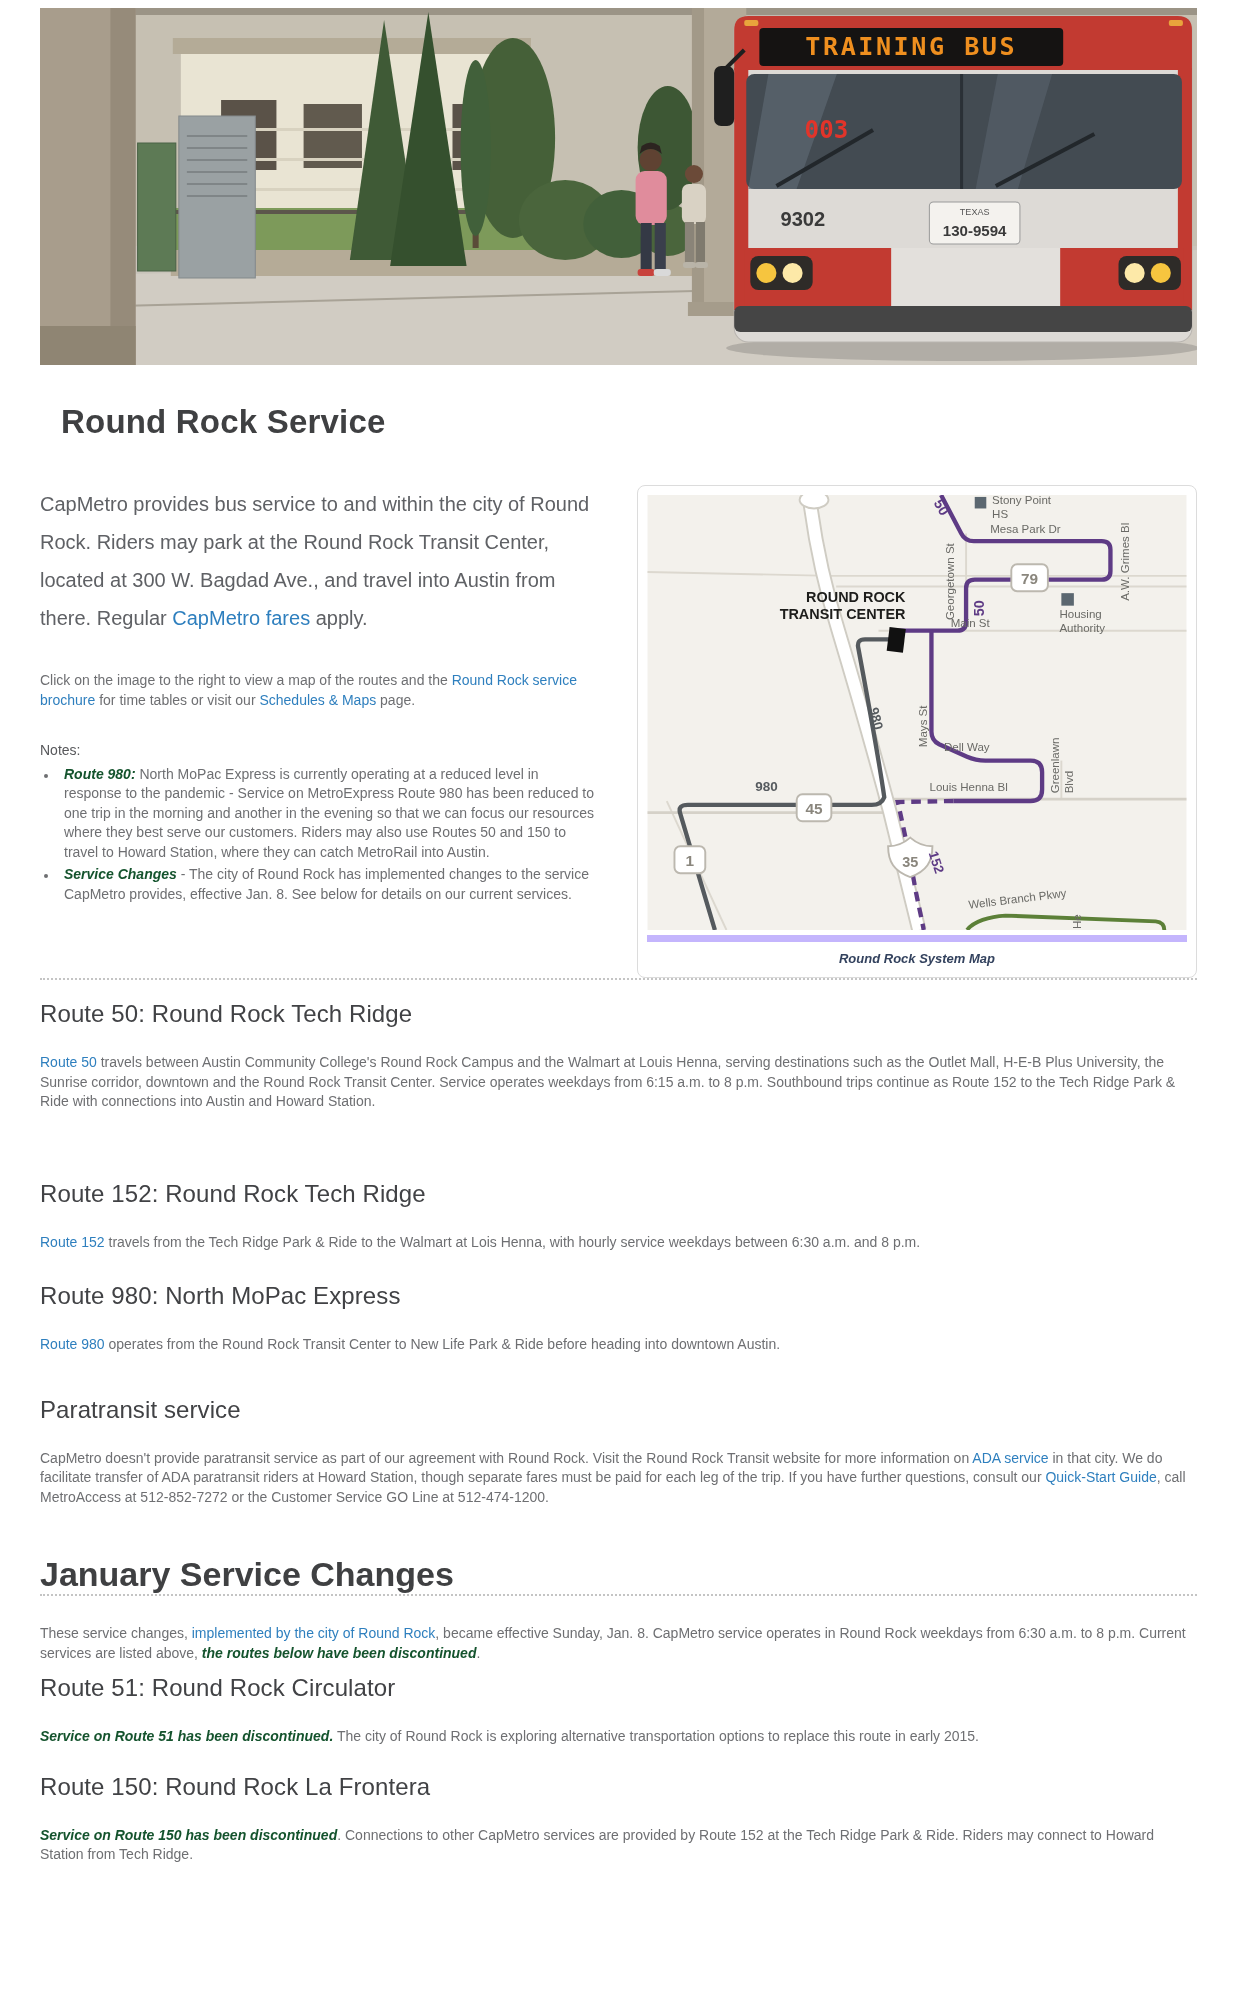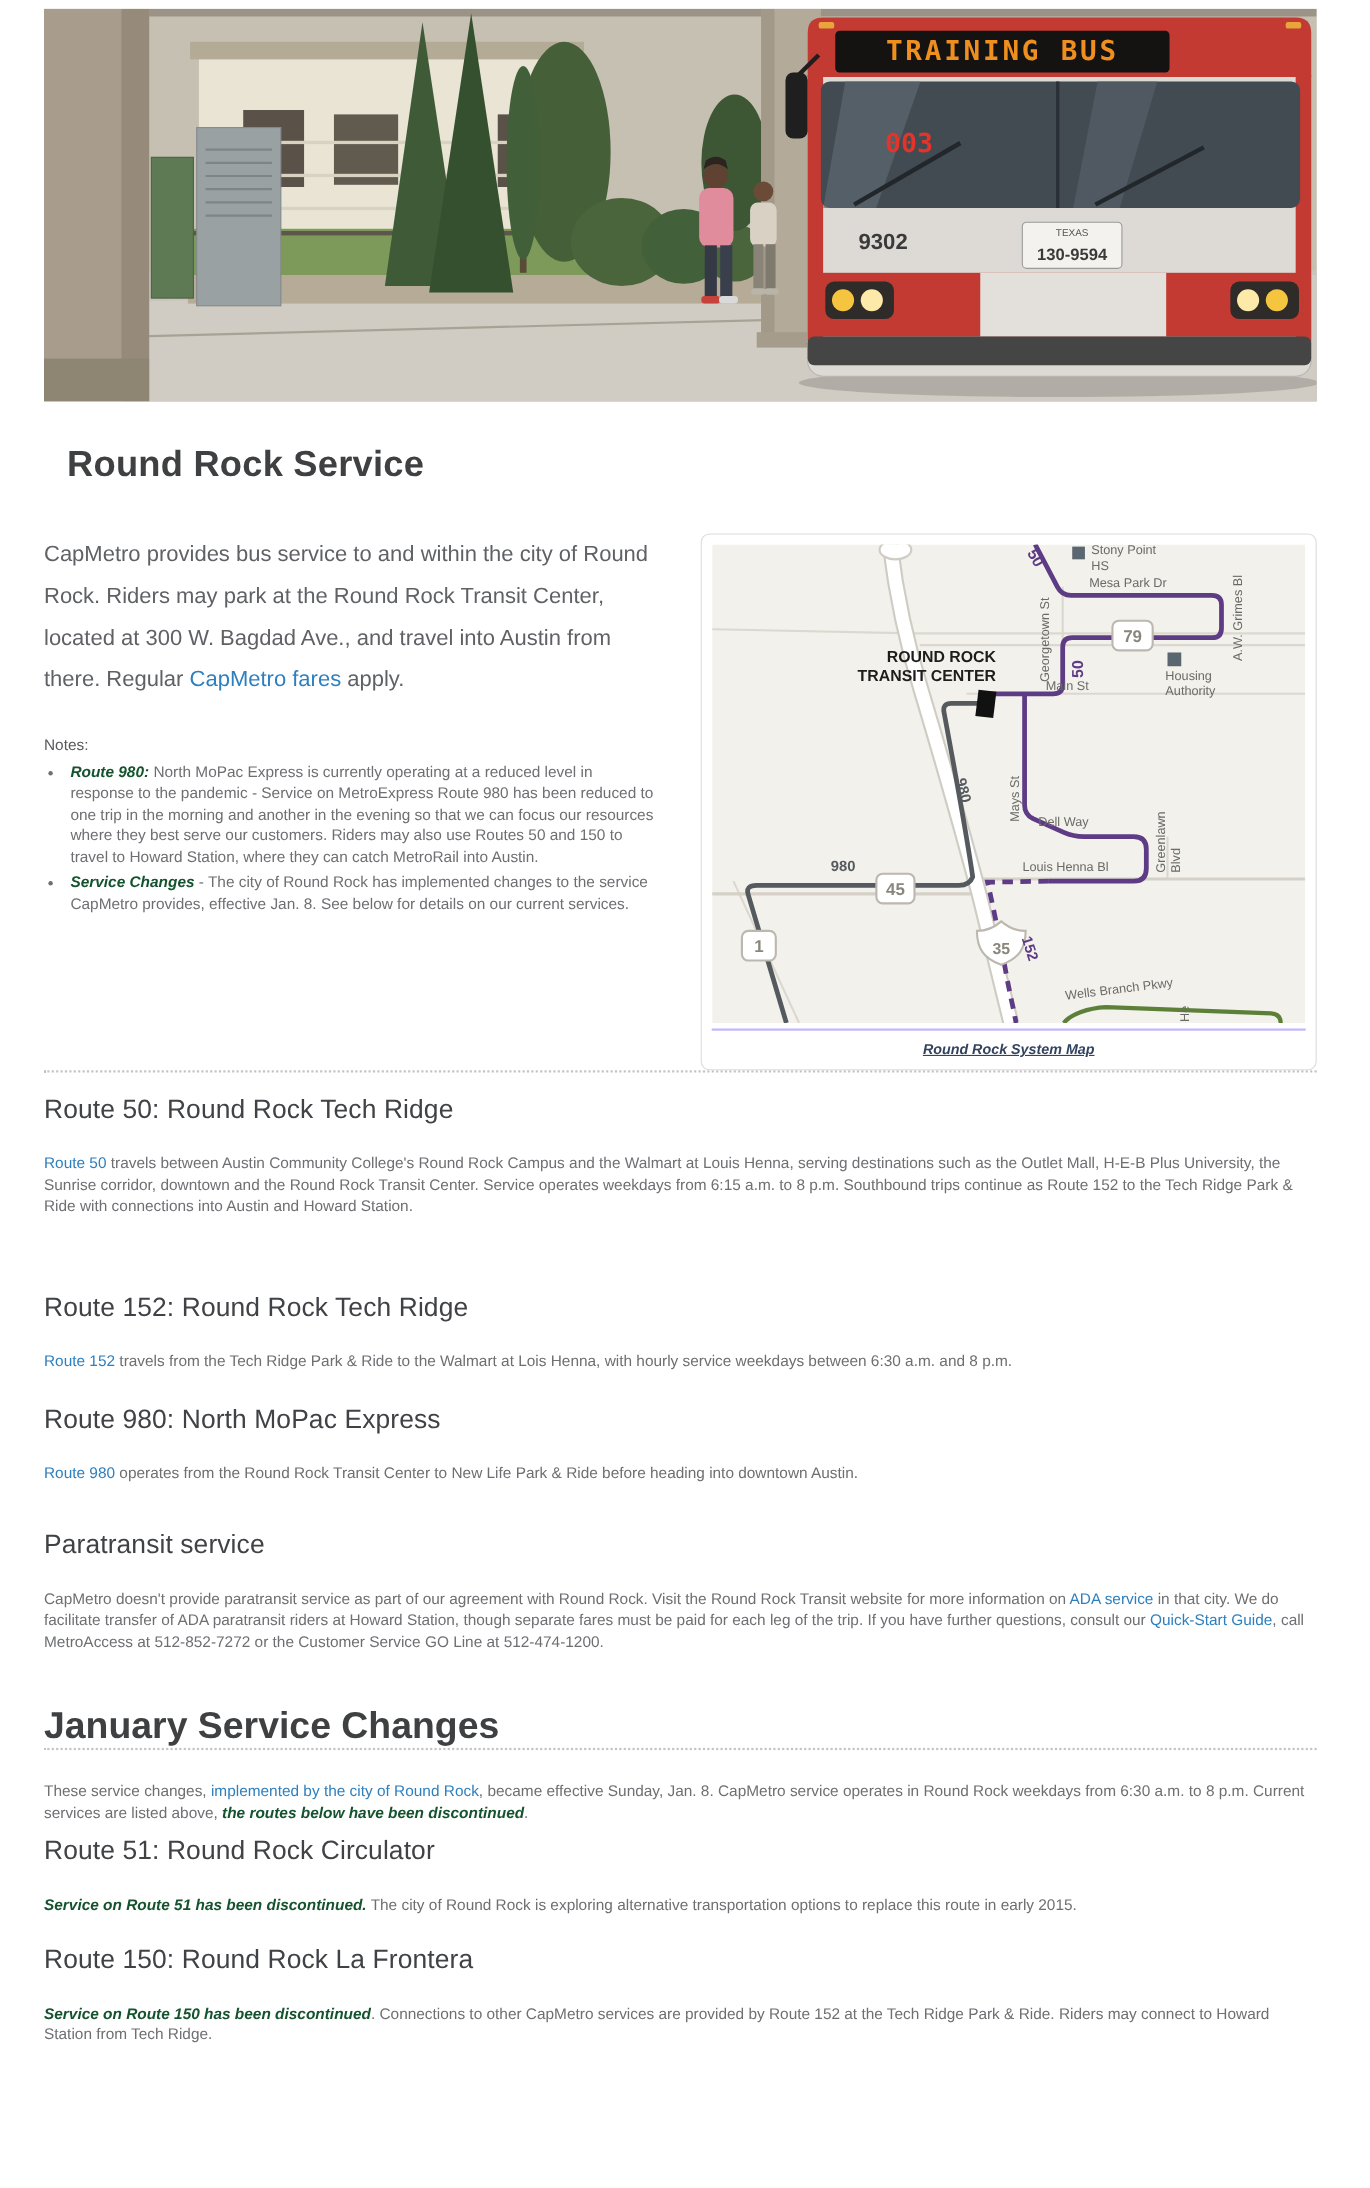--- a/index.html
+++ b/index.html
@@ -25,22 +25,22 @@
   ul.notes { margin:4px 0 0 18px; }
   ul.notes li { font-size:14px; line-height:19.5px; margin-top:3px; padding-left:6px; color:#6e6f72; }
   ul.notes li::marker { color:#6e6f72; font-size:12px; }
   .b { font-weight:bold; color:#14532d;font-style:italic; }
   .map-fig {
     margin-left:37px; width:560px; background:#fff;
     border:1px solid #dcdcdc; border-radius:8px; padding:9px 9px 0 9px; cursor:pointer;
   }
   .map-fig svg { display:block; width:540px; height:435px; }
   .map-fig figcaption {
-    border-top:2px solid #c4b5fd; text-align:center; padding:9px 0 11px 0; margin-top:5px;
-    font-size:13px; font-weight:bold; font-style:italic; color:#33425e;text-decoration:underline;
+    border-top:7px solid #c4b5fd; text-align:center; padding:9px 0 11px 0; margin-top:5px;
+    font-size:13px; font-weight:bold; font-style:italic; color:#33425e;
   }
   hr.dotted { border:none; border-top:2px dotted #c4c4c4; margin:0; }
   .hr1 { margin-top:50px; }
   .hr2 { margin-top:42px; }
   h2.sec {
     font-size:24px; font-weight:500; color:#414245; letter-spacing:.1px;
   }
   p.body { font-size:14px; line-height:19.5px; }
   .mt-sec { margin-top:20px; }
   .mt-p { margin-top:25px; }
@@ -166,20 +166,21 @@
       </g>
     </svg>
   </div>
 
   <h1 class="page-title">Round Rock Service</h1>
 
   <div class="two-col">
     <div class="left-col">
       <p class="intro"><span>CapMetro provides bus service to and within the city of Round Rock. Riders may park at the Round Rock Transit Center, located at 300 W. Bagdad Ave., and travel into Austin from there. Regular </span><a class="lnk">CapMetro fares</a><span> apply.</span></p>
 
+      <p class="small-note"><span>Click on the image to the right to view a map of the routes and the </span><a class="lnk">Round Rock service brochure</a><span> for time tables or visit our </span><a class="lnk">Schedules &amp; Maps</a><span> page.</span></p>
 
       <p class="notes-label">Notes:</p>
       <ul class="notes">
         <li><span class="b">Route 980:</span><span> North MoPac Express is currently operating at a reduced level in response to the pandemic - Service on MetroExpress Route 980 has been reduced to one trip in the morning and another in the evening so that we can focus our resources where they best serve our customers. Riders may also use Routes 50 and 150 to travel to Howard Station, where they can catch MetroRail into Austin.</span></li>
         <li><span class="b">Service Changes</span><span> - The city of Round Rock has implemented changes to the service CapMetro provides, effective Jan. 8. See below for details on our current services.</span></li>
       </ul>
     </div>
 
     <figure class="map-fig">
       <svg viewBox="0 0 560 452">

